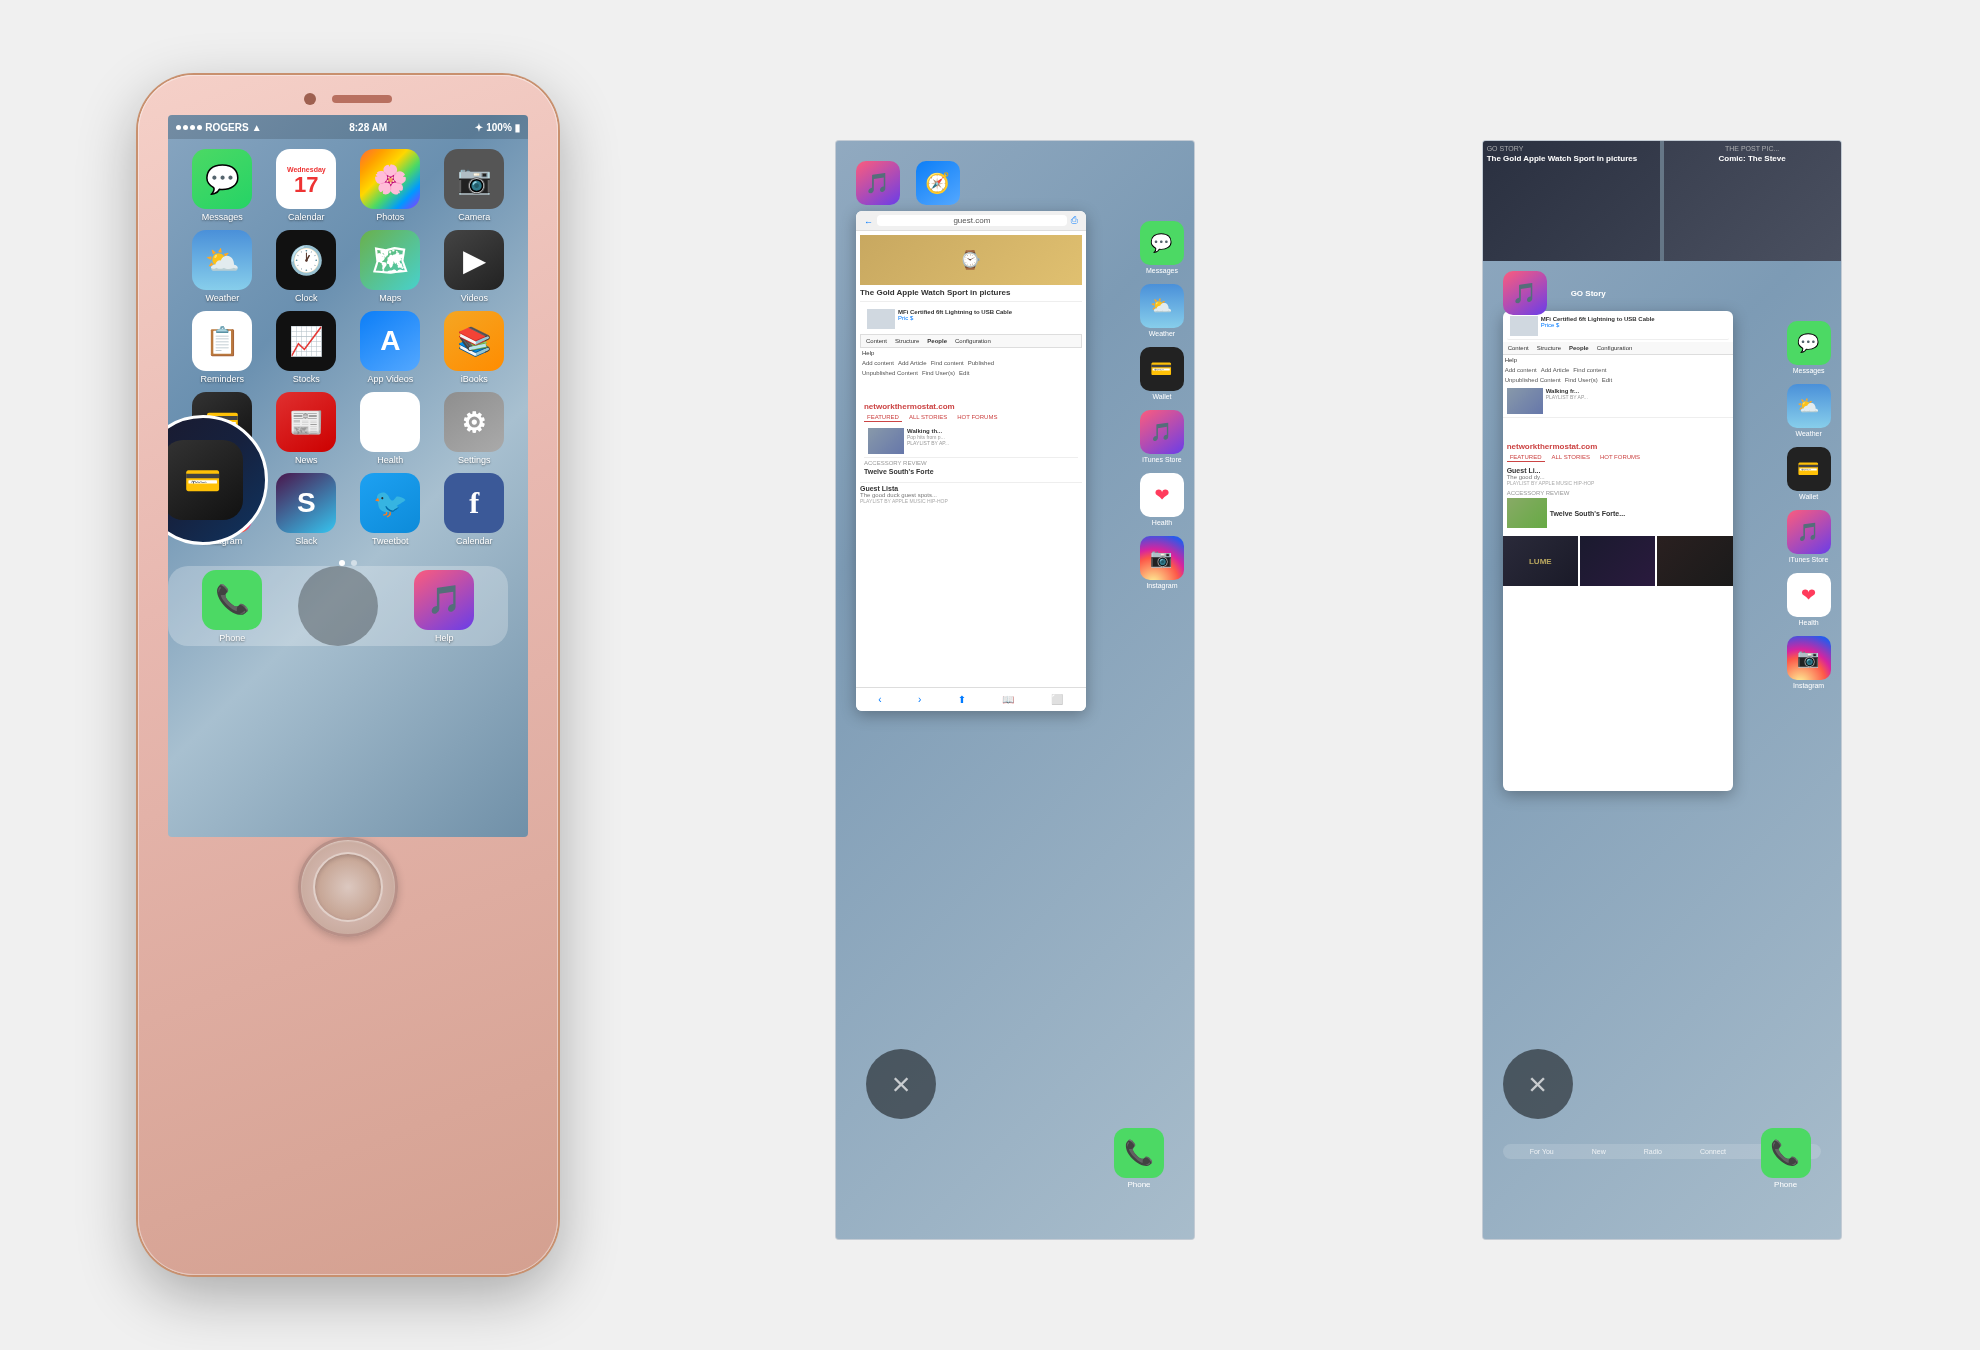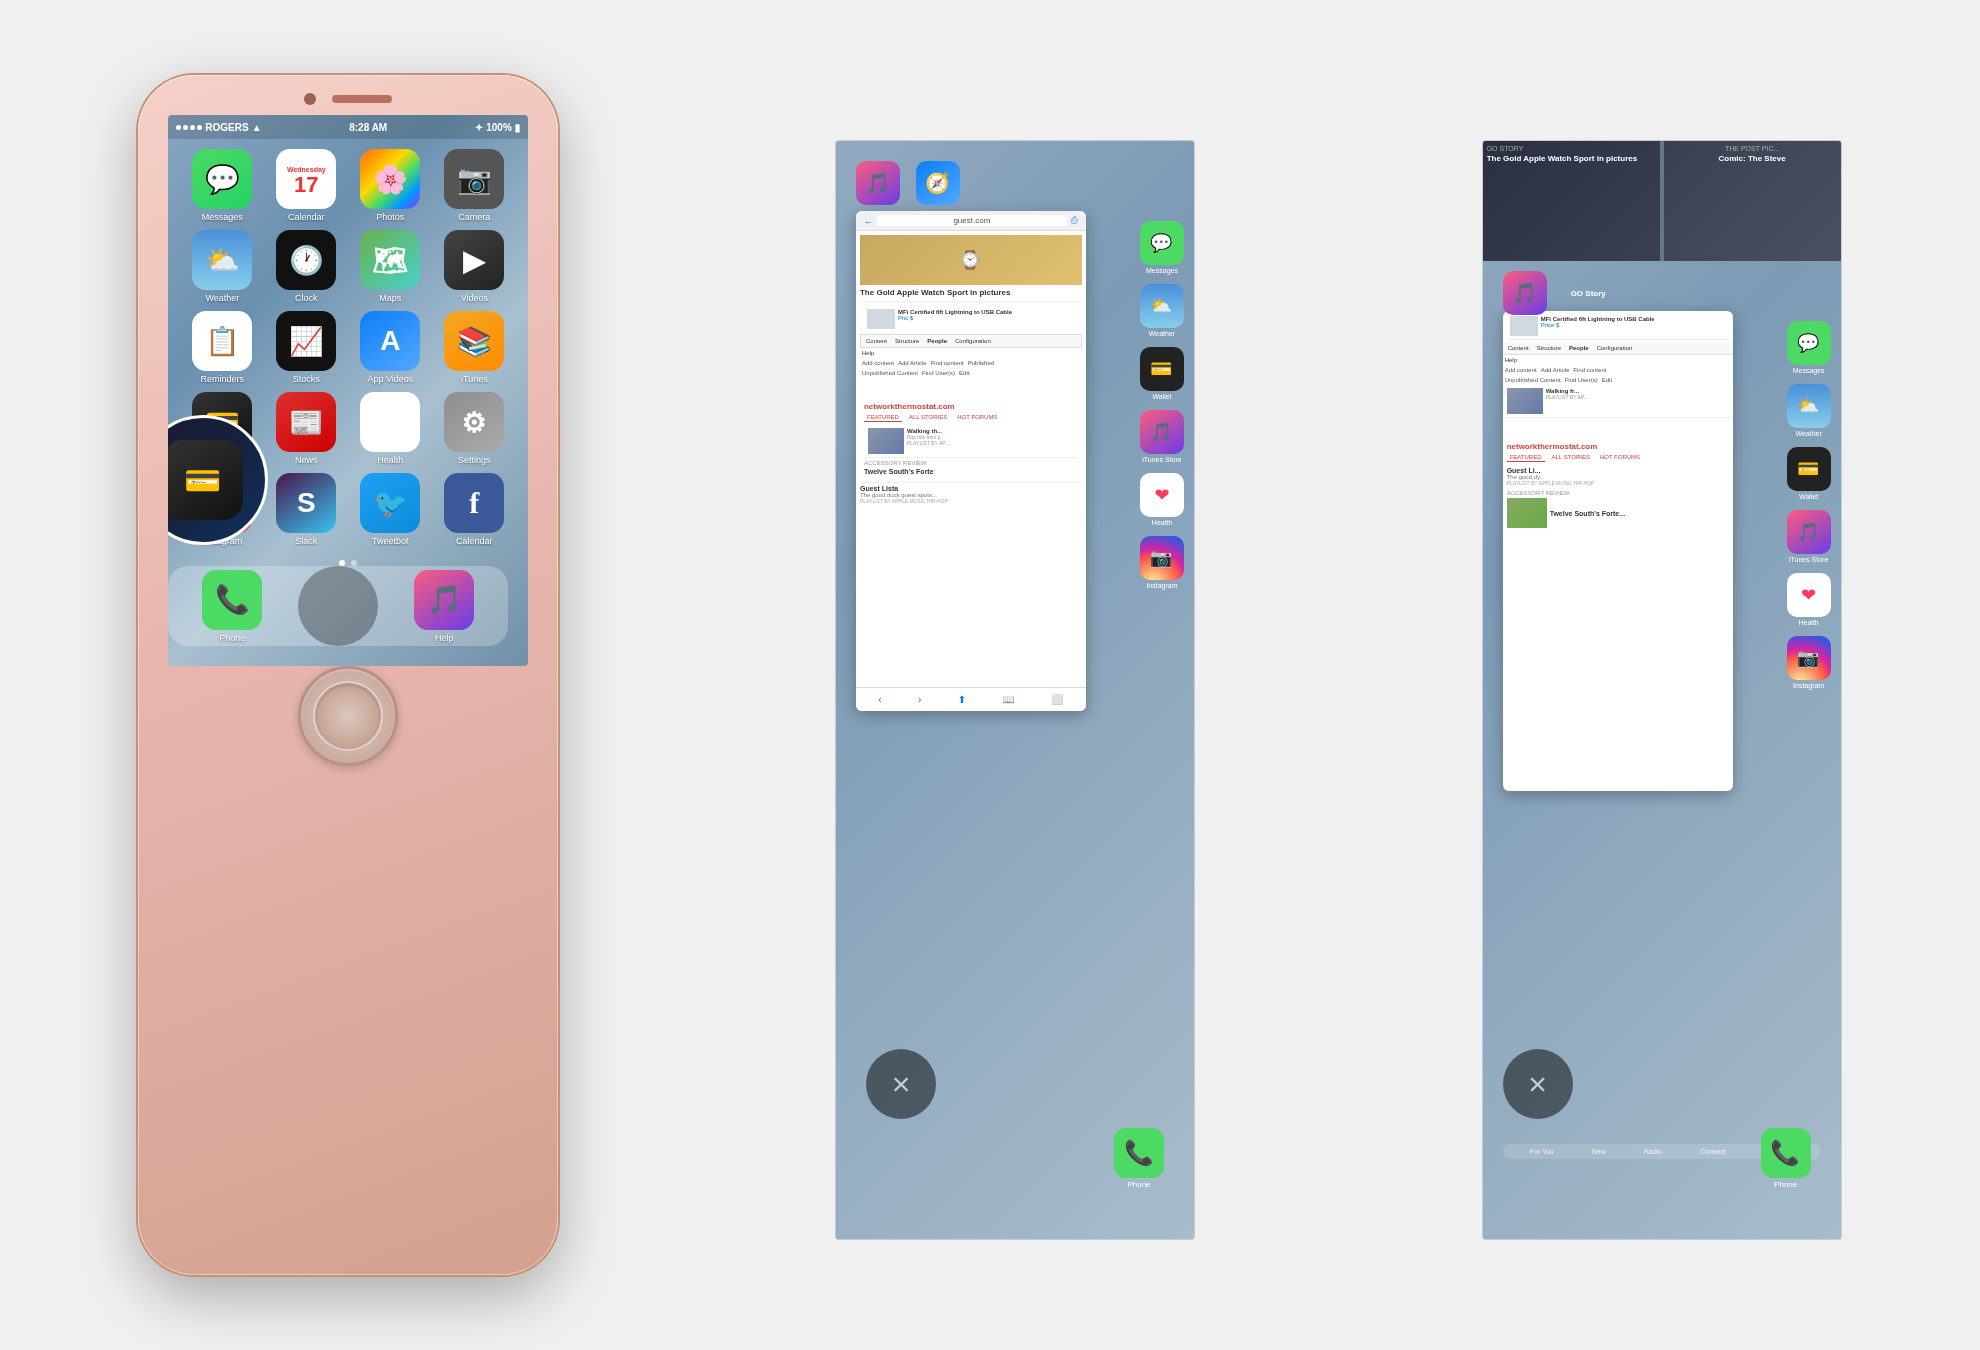--- a/index.html
+++ b/index.html
@@ -41,21 +41,21 @@
       border-radius: 4px;
     }
     .iphone-camera {
       width: 12px;
       height: 12px;
       background: #9e6050;
       border-radius: 50%;
     }
     .iphone-screen {
       width: 360px;
-      height: 551px;
+      height: 722px;
       background: linear-gradient(135deg, #87a5c0 0%, #6a90b0 30%, #a8c0d0 60%, #7090a8 100%);
       margin-top: 10px;
       border-radius: 4px;
       overflow: hidden;
       position: relative;
     }
     .iphone-status-bar {
       width: 100%;
       height: 24px;
       background: rgba(0,0,0,0.15);
@@ -453,21 +453,21 @@
       <div class="app-icon">
         <div class="app-icon-img app-stocks">📈</div>
         <span class="app-label">Stocks</span>
       </div>
       <div class="app-icon">
         <div class="app-icon-img app-appstore">A</div>
         <span class="app-label">App Videos</span>
       </div>
       <div class="app-icon">
         <div class="app-icon-img app-ibooks">📚</div>
-        <span class="app-label">iTunes</span>
+        <span class="app-label">iBooks</span>
       </div>
 
       <div class="app-icon">
         <div class="app-icon-img app-wallet">💳</div>
         <span class="app-label">Wallet</span>
       </div>
       <div class="app-icon">
         <div class="app-icon-img app-news">📰</div>
         <span class="app-label">News</span>
       </div>
@@ -781,20 +781,27 @@
         <div style="font-size:5px;color:#aaa;">PLAYLIST BY APPLE MUSIC HIP-HOP</div>
       </div>
 
       <div style="font-size:6px;color:#999;padding:2px 0;">ACCESSORY REVIEW</div>
       <div style="display:flex;gap:3px;align-items:center;">
         <div style="width:40px;height:30px;background:linear-gradient(135deg,#8a6,#6a4);flex-shrink:0;"></div>
         <div style="font-size:7px;font-weight:bold;color:#333;">Twelve South's Forte...</div>
       </div>
     </div>
 
+    <div class="bottom-images" style="margin-top:4px;">
+      <div class="bottom-img" style="display:flex;align-items:center;justify-content:center;">
+        <span style="font-size:8px;color:rgba(200,180,100,0.9);font-weight:bold;">LUME</span>
+      </div>
+      <div class="bottom-img" style="background:linear-gradient(135deg,#1a1a2e,#2a1a3e);"></div>
+      <div class="bottom-img" style="background:linear-gradient(135deg,#2a2020,#1a1a1a);"></div>
+    </div>
   </div>
 
   <div style="position:absolute;bottom:80px;left:20px;right:20px;background:rgba(255,255,255,0.15);border-radius:8px;padding:4px 8px;display:flex;justify-content:space-around;">
     <span style="font-size:7px;color:rgba(255,255,255,0.8);">For You</span>
     <span style="font-size:7px;color:rgba(255,255,255,0.8);">New</span>
     <span style="font-size:7px;color:rgba(255,255,255,0.8);">Radio</span>
     <span style="font-size:7px;color:rgba(255,255,255,0.8);">Connect</span>
     <span style="font-size:7px;color:rgba(255,255,255,0.8);">My Music</span>
   </div>
 

